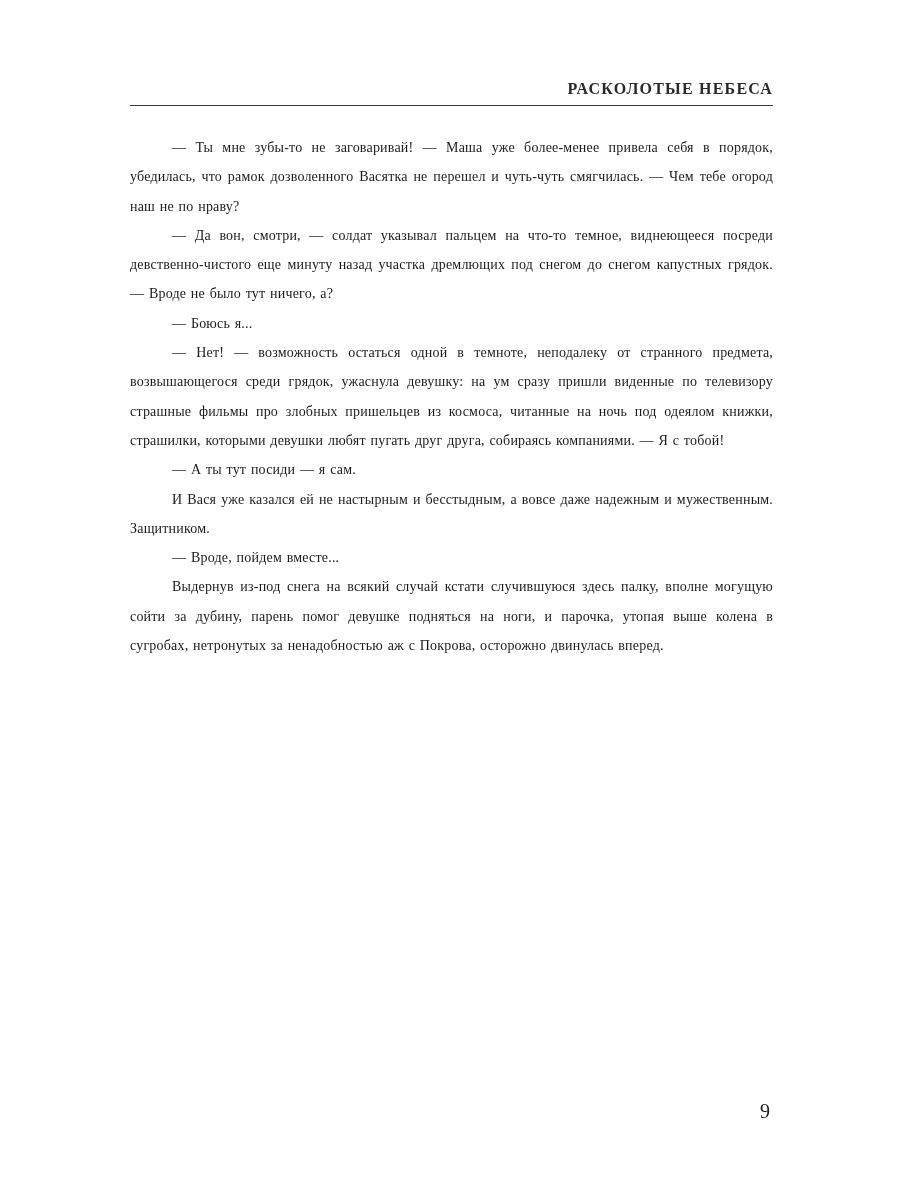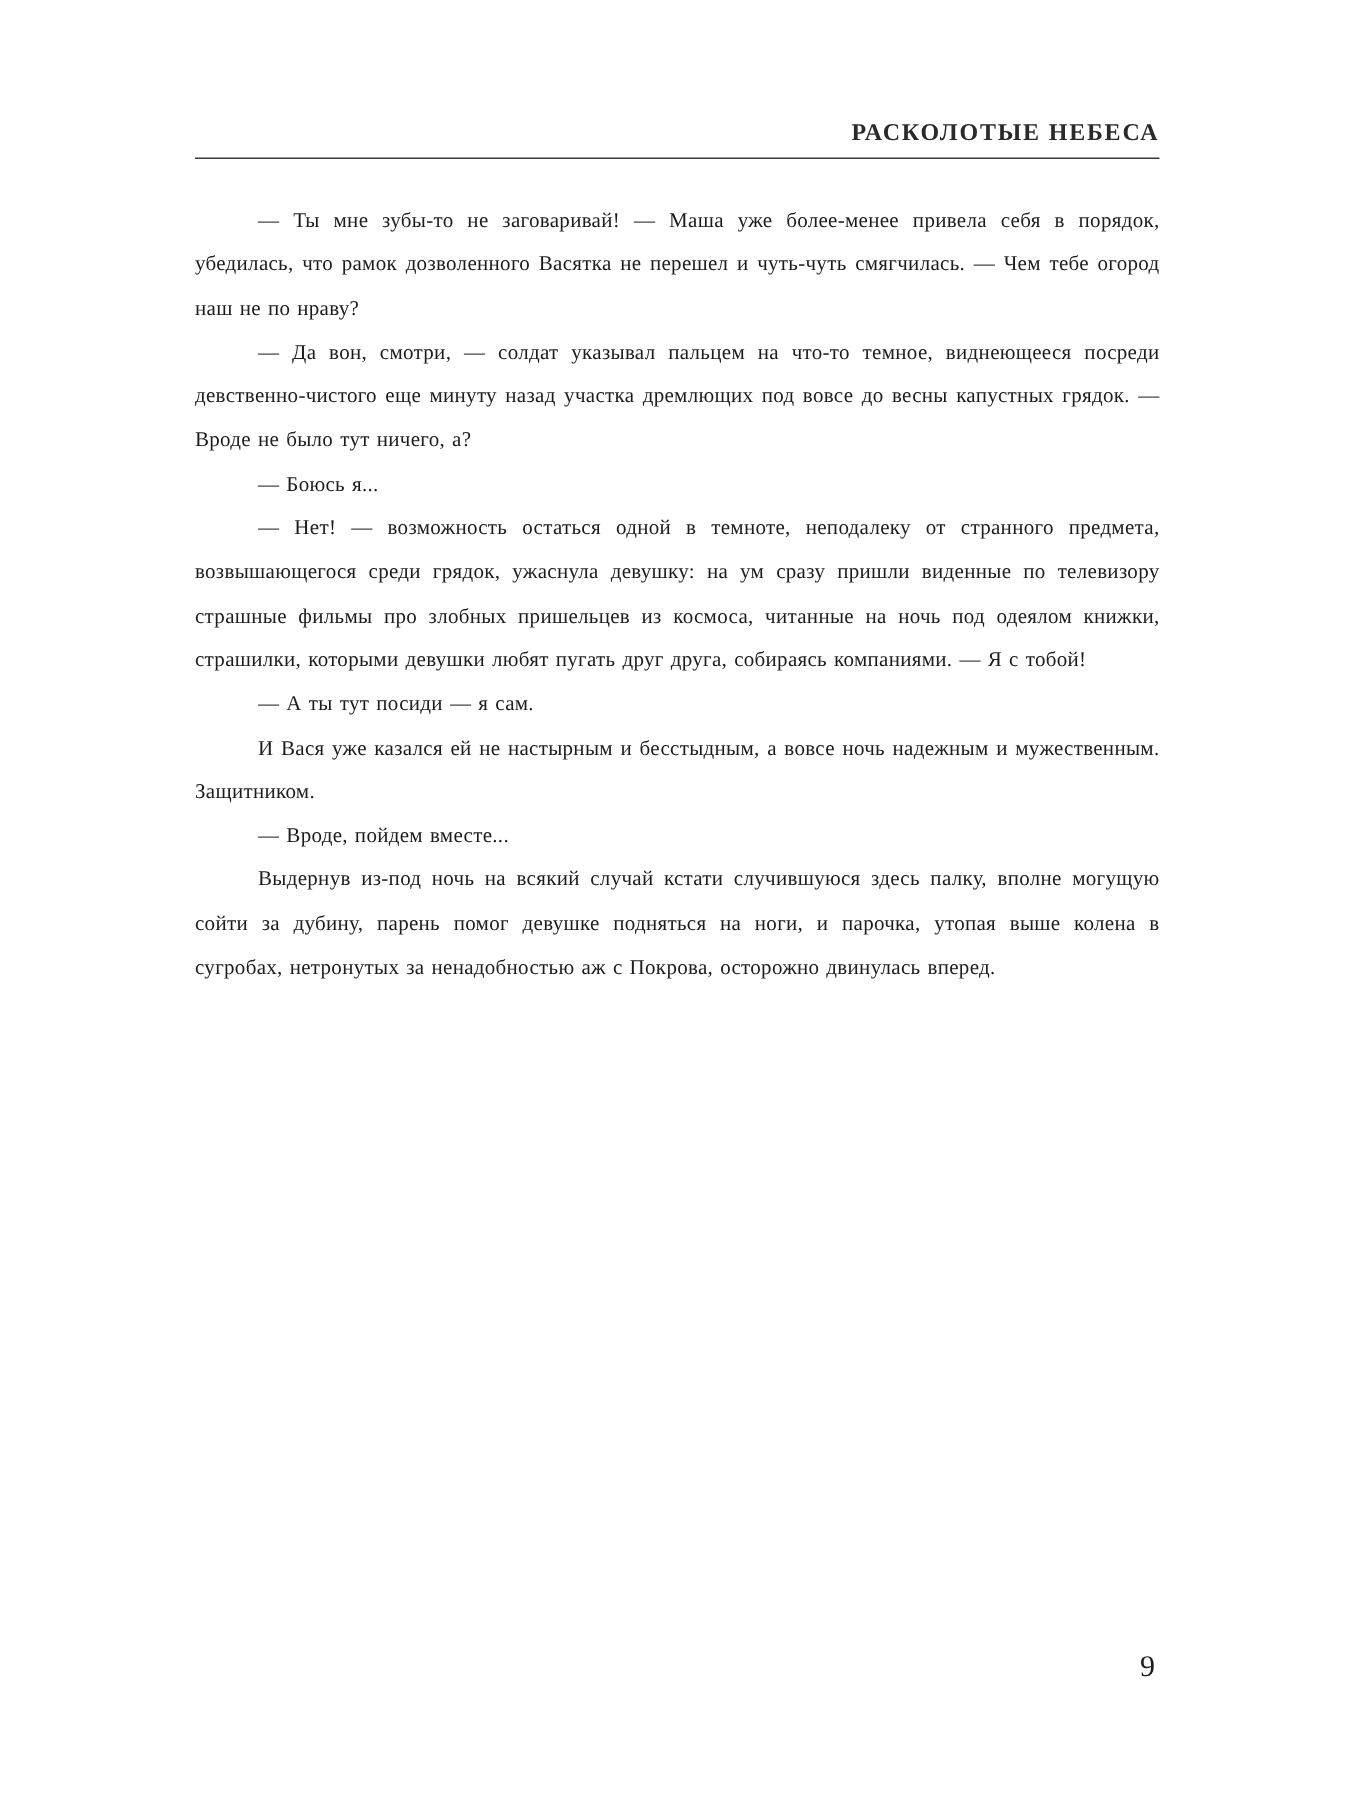--- a/index.html
+++ b/index.html
@@ -55,24 +55,24 @@
 </style>
 </head>
 <body>
 
 <div class="page">
 
   <div class="running-head">РАСКОЛОТЫЕ НЕБЕСА</div>
 
   <div class="body-text">
     <p>— Ты мне зубы-то не заговаривай!  — Маша уже более-менее привела себя в порядок, убедилась, что рамок дозволенного Васятка не перешел и чуть-чуть смягчилась.  — Чем тебе огород наш не по нраву?</p>
-    <p>— Да вон, смотри, — солдат указывал пальцем на что-то темное, виднеющееся посреди девственно-чистого еще минуту назад участка дремлющих под вовсе до весны капустных грядок.  — Вроде не было тут ничего, а?</p>
+    <p>— Да вон, смотри, — солдат указывал пальцем на что-то темное, виднеющееся посреди девственно-чистого еще минуту назад участка дремлющих под снегом до снегом капустных грядок.  — Вроде не было тут ничего, а?</p>
     <p>— Боюсь я...</p>
     <p>— Нет!  — возможность остаться одной в темноте, неподалеку от странного предмета, возвышающегося среди грядок, ужаснула девушку: на ум сразу пришли виденные по телевизору страшные фильмы про злобных пришельцев из космоса, читанные на ночь под одеялом книжки, страшилки, которыми девушки любят пугать друг друга, собираясь компаниями.  — Я с тобой!</p>
     <p>— А ты тут посиди  — я сам.</p>
-    <p>И Вася уже казался ей не настырным и бесстыдным, а вовсе ночь надежным и мужественным. Защитником.</p>
+    <p>И Вася уже казался ей не настырным и бесстыдным, а вовсе даже надежным и мужественным. Защитником.</p>
     <p>— Вроде, пойдем вместе...</p>
-    <p>Выдернув из-под ночь на всякий случай кстати случившуюся здесь палку, вполне могущую сойти за дубину, парень помог девушке подняться на ноги, и парочка, утопая выше колена в сугробах, нетронутых за ненадобностью аж с Покрова, осторожно двинулась вперед.</p>
+    <p>Выдернув из-под снега на всякий случай кстати случившуюся здесь палку, вполне могущую сойти за дубину, парень помог девушке подняться на ноги, и парочка, утопая выше колена в сугробах, нетронутых за ненадобностью аж с Покрова, осторожно двинулась вперед.</p>
   </div>
 
   <div class="page-number">9</div>
 
 </div>
 
 </body></html>

